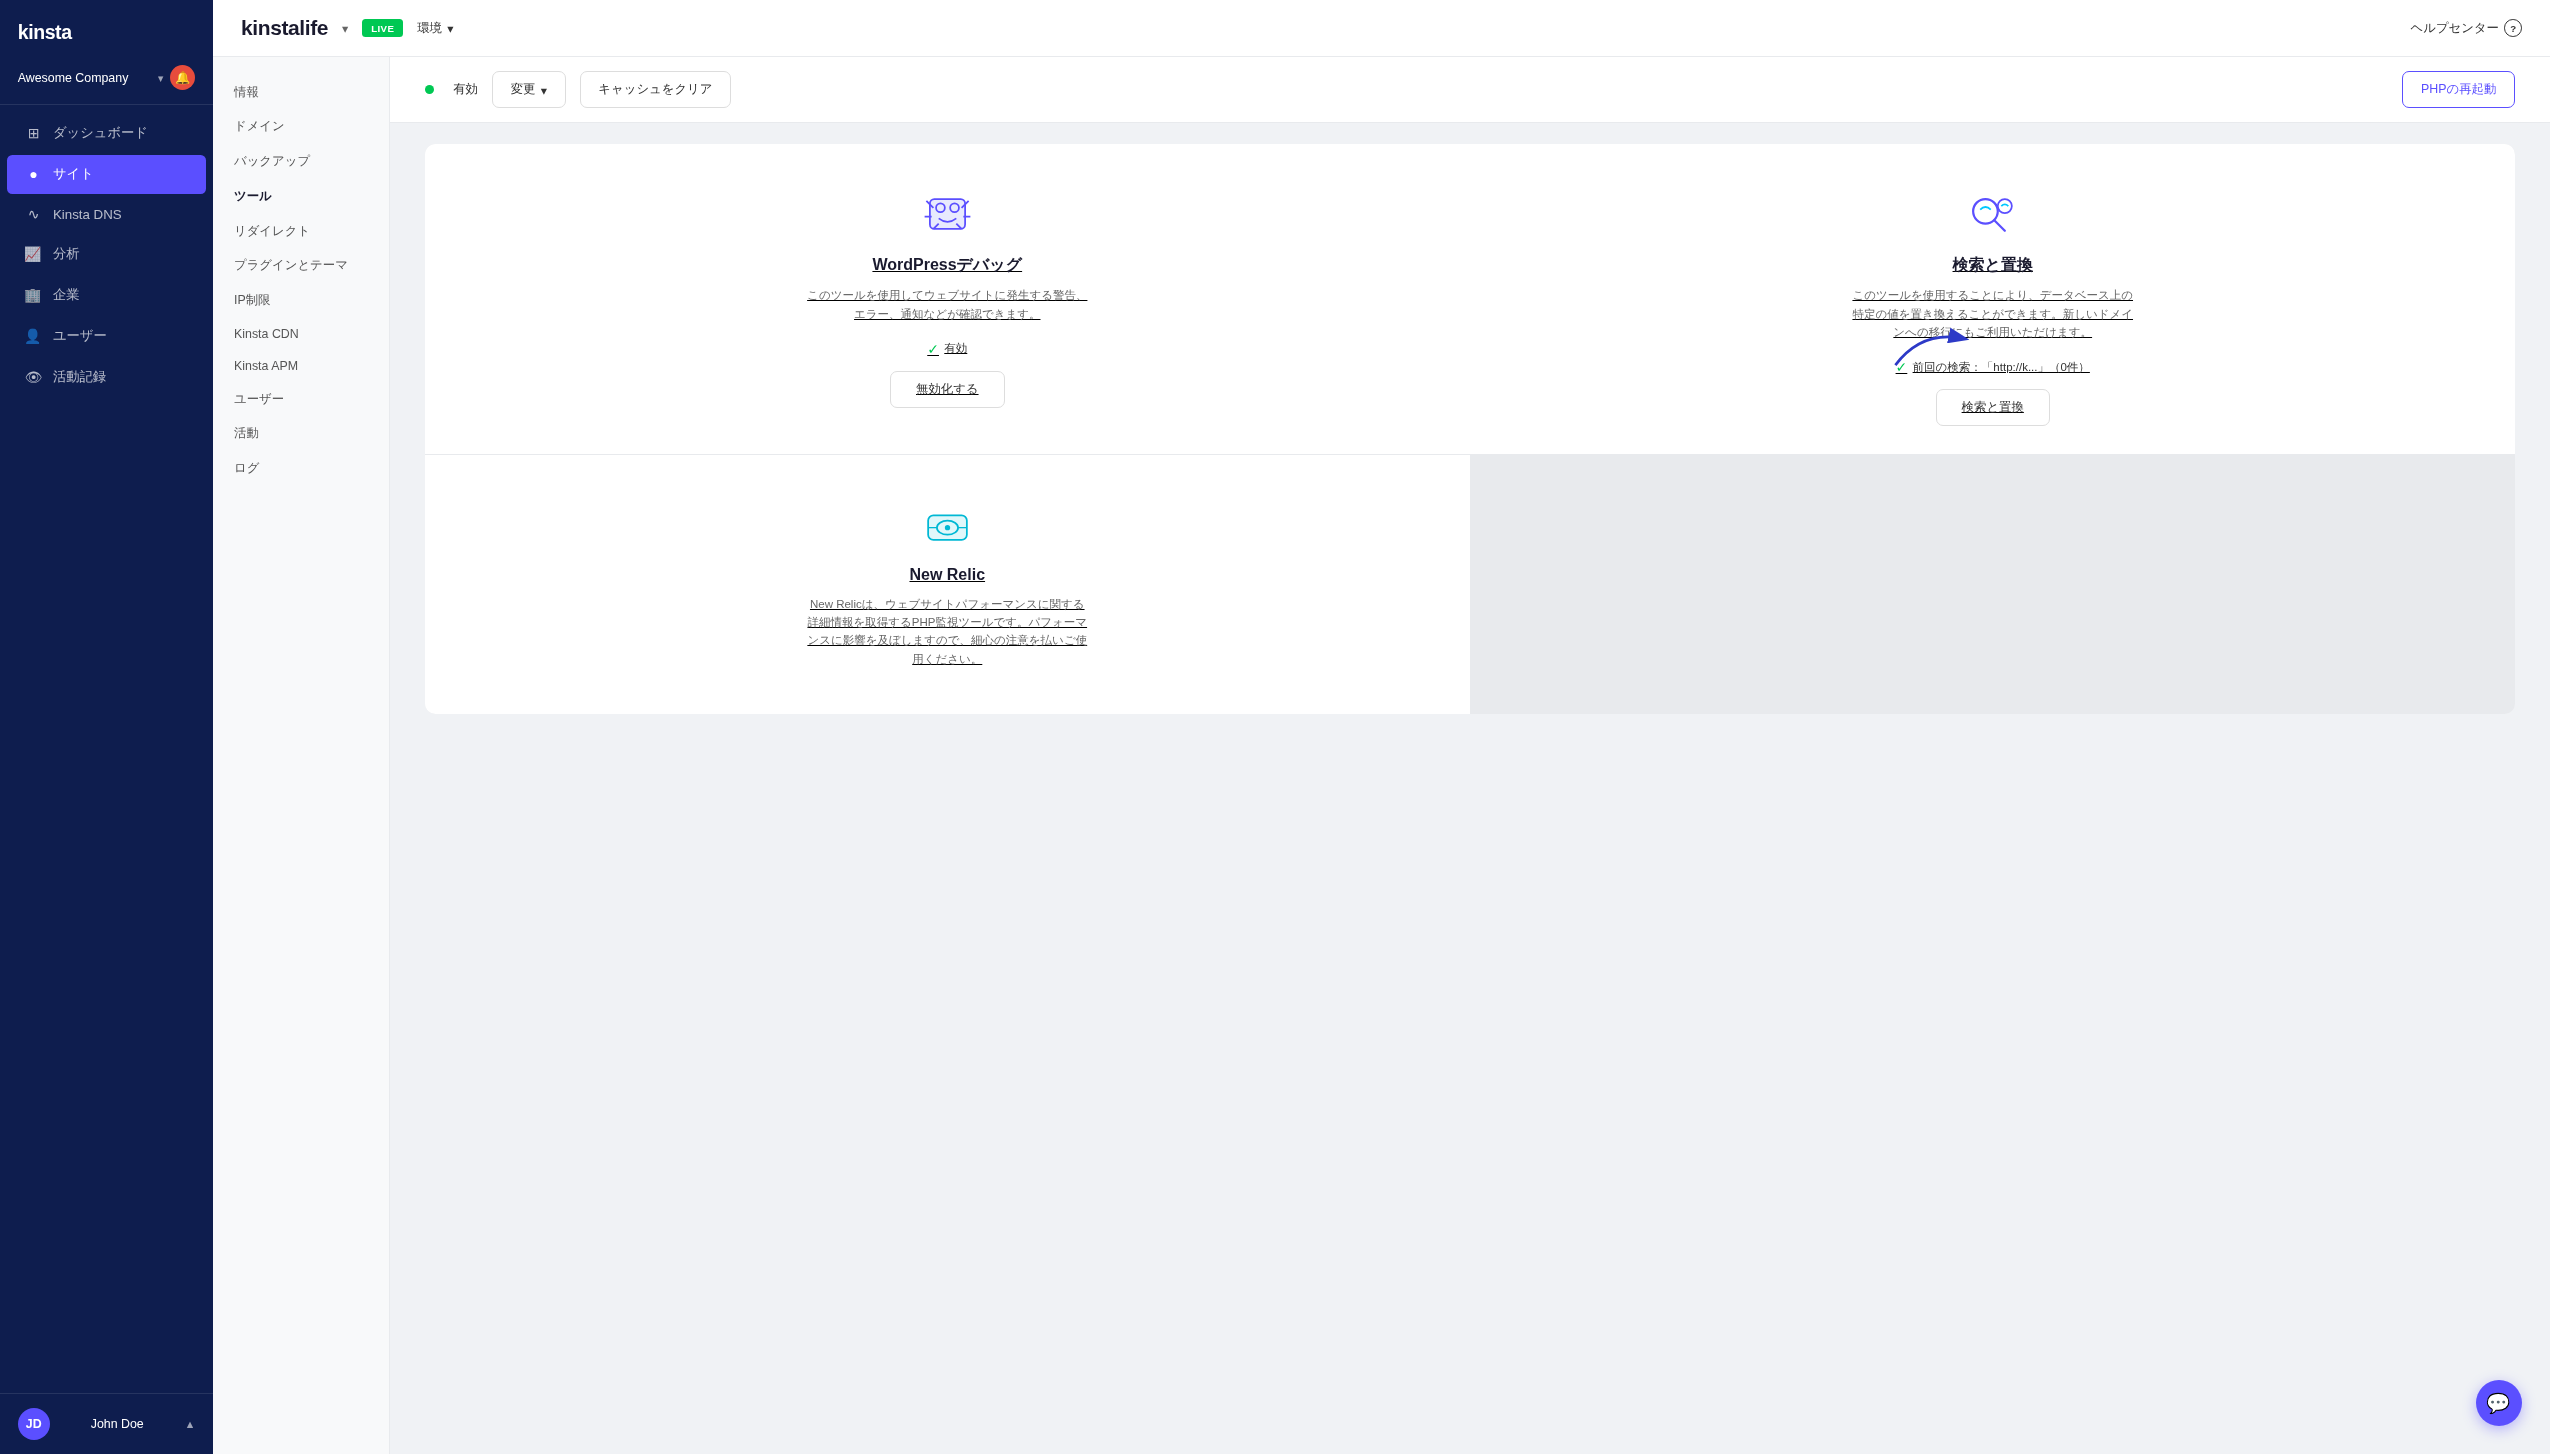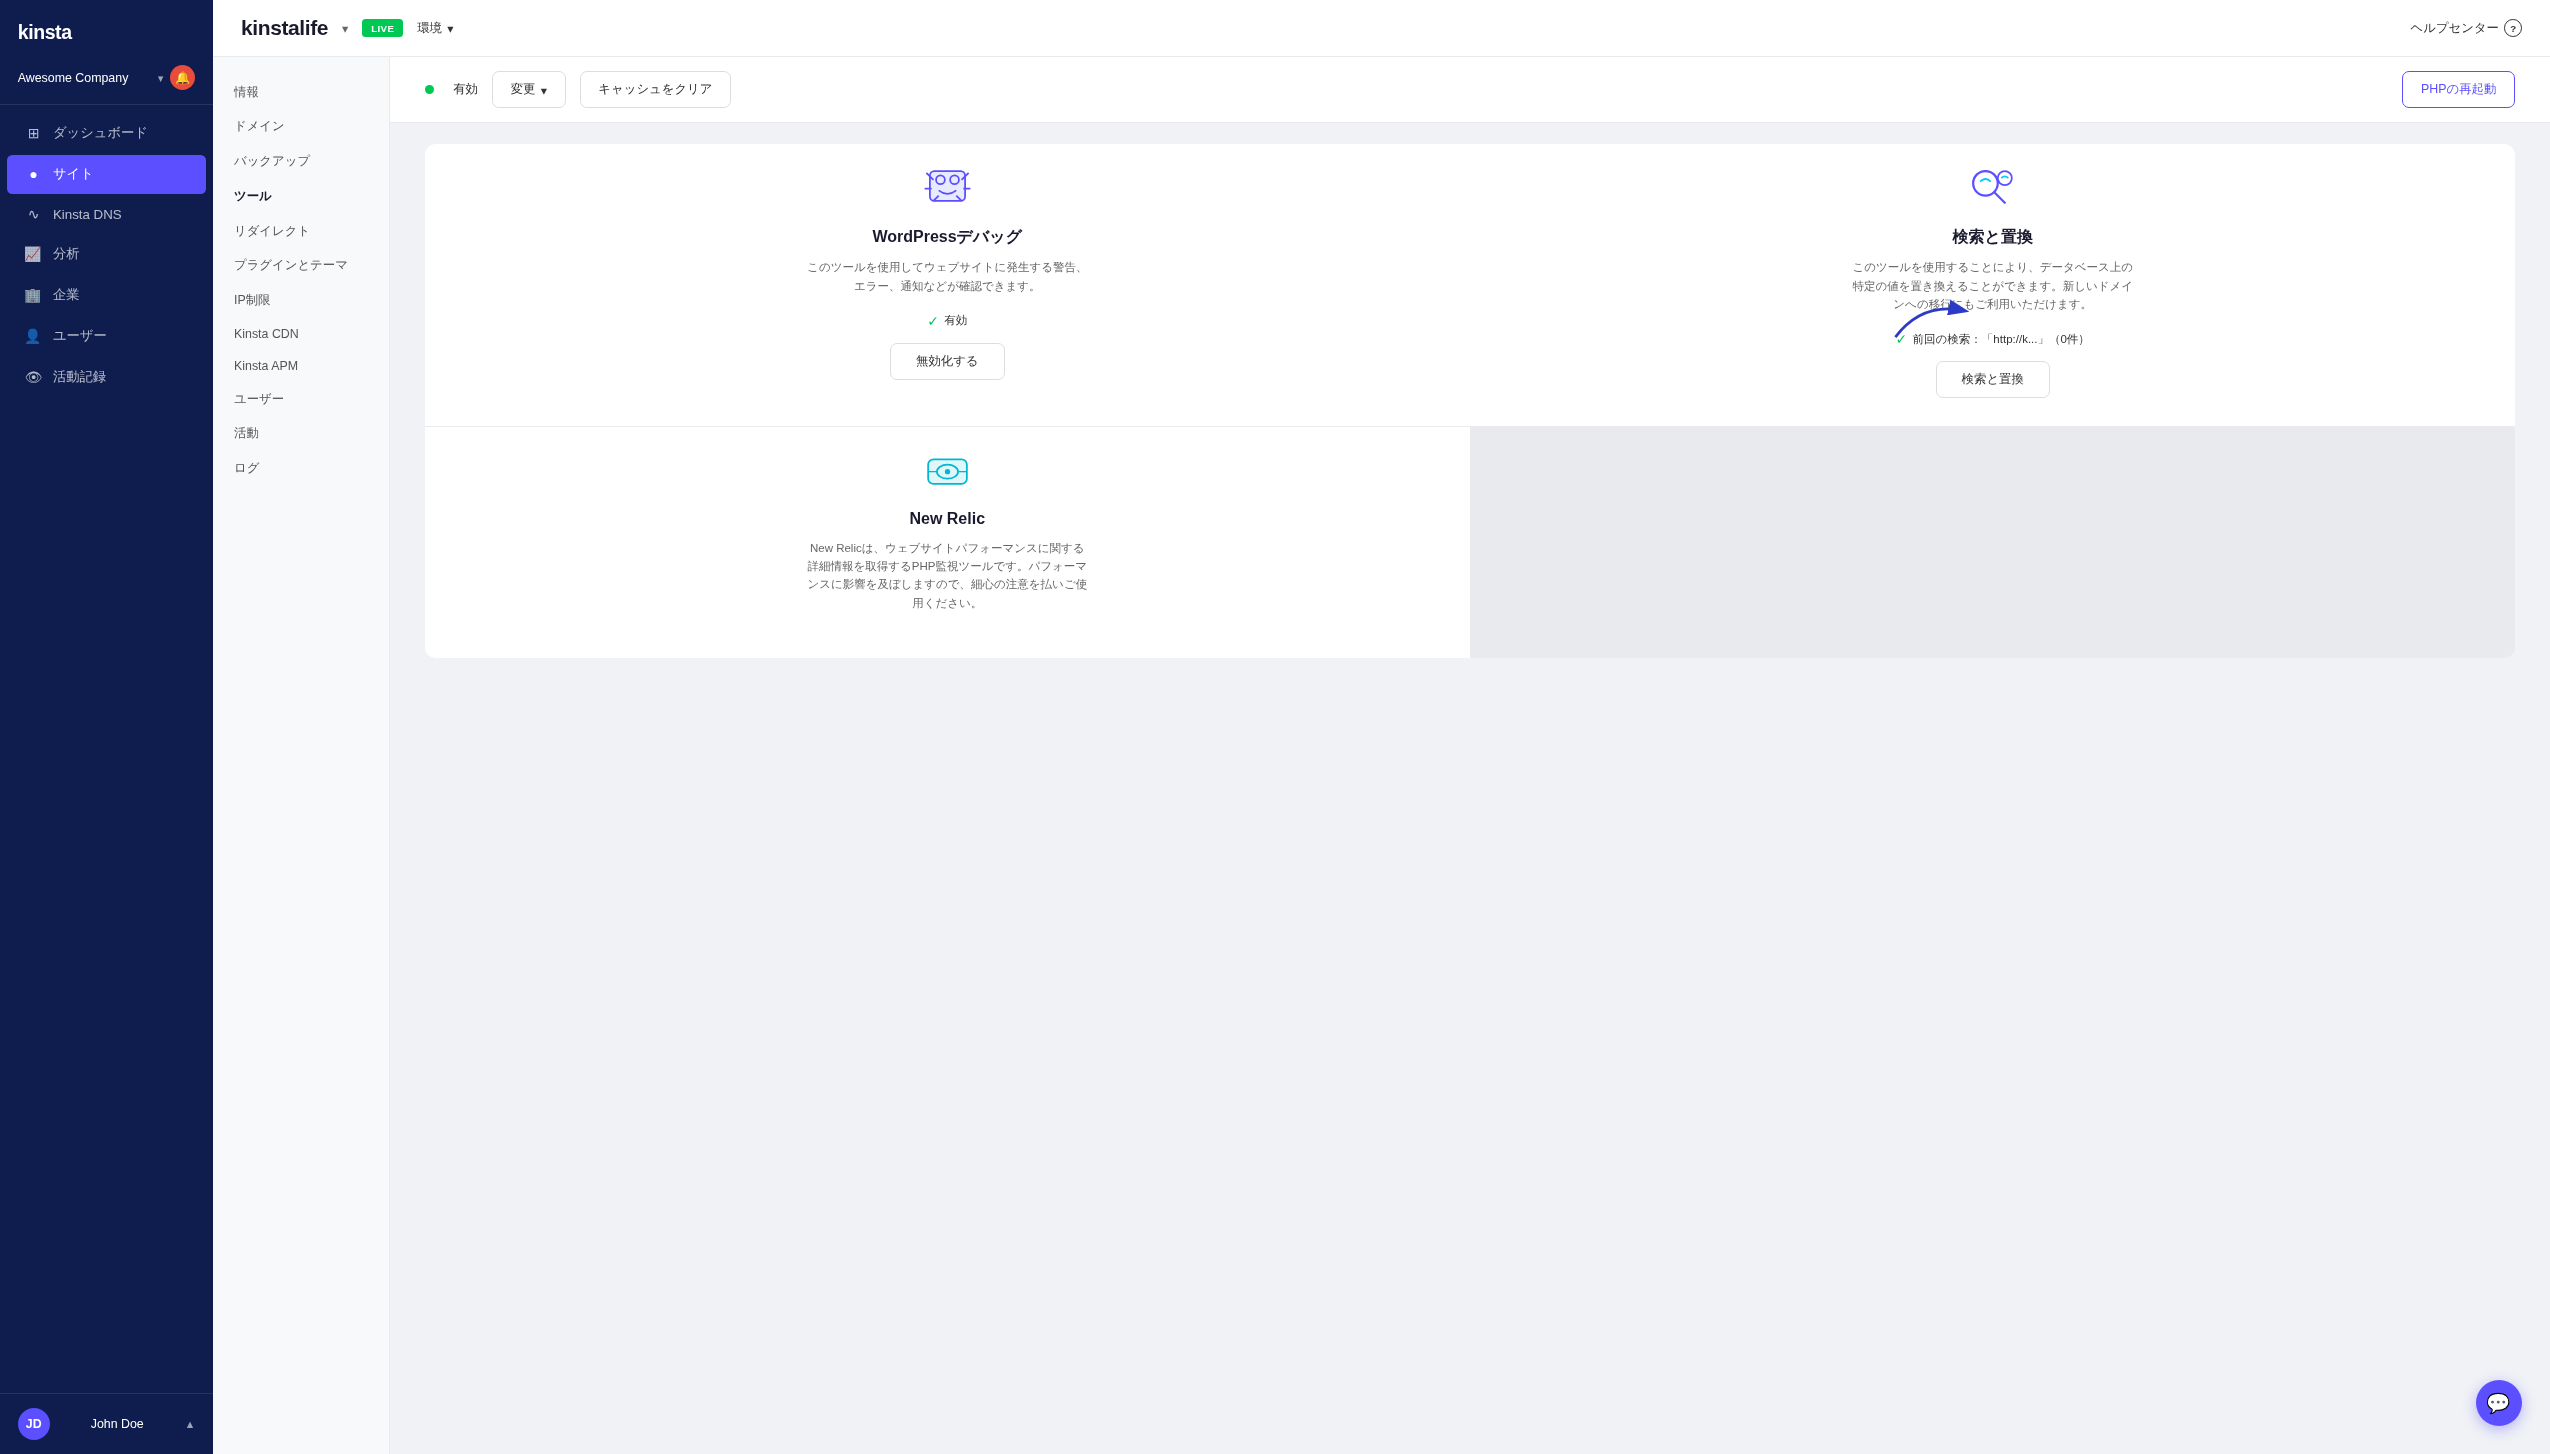--- a/index.html
+++ b/index.html
@@ -201,26 +201,27 @@
       display: grid;
       grid-template-columns: 1fr 1fr;
       gap: 0.9px;
       background: #e8eaed;
       margin: 21px 35px;
       border-radius: 10.6px;
       overflow: hidden;
     }
     .tool-card {
       background: white;
-      padding: 16px 35px 28px;
+      padding: 44px 35px 28px;
       display: flex;
       flex-direction: column;
       align-items: center;
       text-align: center;
       position: relative;
+      text-decoration: underline;
     }
     .tool-icon-wrap {
       width: 71px; height: 53px;
       display: flex; align-items: center; justify-content: center;
       margin-bottom: 14px;
     }
     .tool-title {
       font-size: 16px;
       font-weight: 700;
       color: #1a1a2e;

